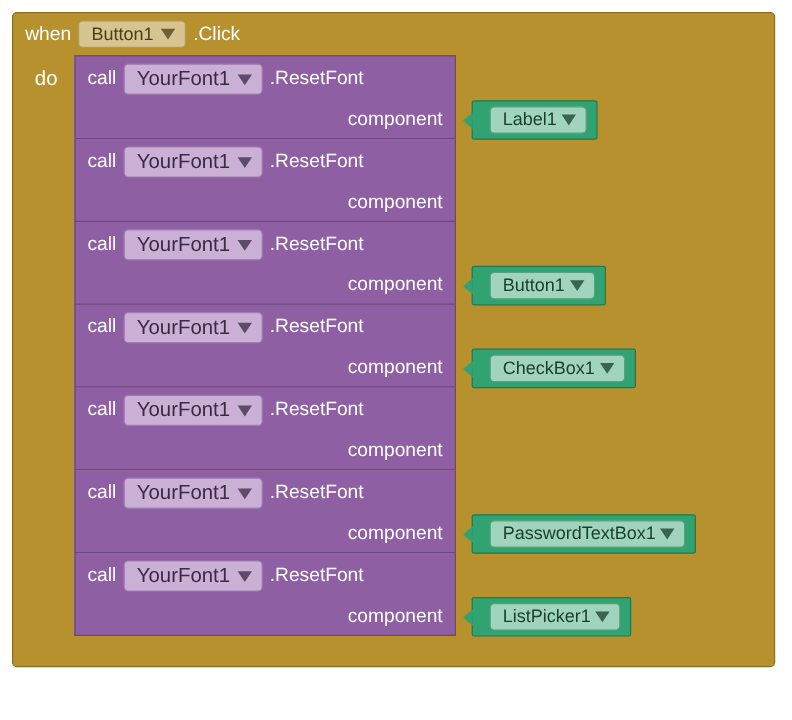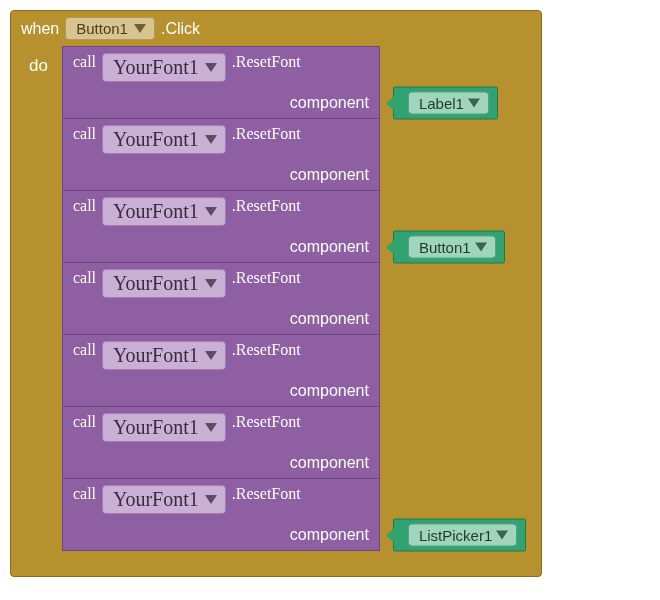--- a/index.html
+++ b/index.html
@@ -4,21 +4,21 @@
 <style>
   body {
     margin: 0;
     padding: 10px;
     font-family: -apple-system, BlinkMacSystemFont, "Segoe UI", Arial, sans-serif;
     background: #fff;
     font-size: 16px;
   }
   .block-container {
     position: relative;
-    width: 532px;
+    width: 636px;
   }
   .event-block {
     background: #b8912f;
     border: 1px solid #8a6d20;
     border-radius: 4px;
     position: relative;
   }
   .event-header {
     display: flex;
     align-items: center;
@@ -45,43 +45,43 @@
     border: 1px solid #6b4680;
     border-top: none;
     width: 316px;
     position: relative;
   }
   .call-block:first-child {
     border-top: 1px solid #6b4680;
   }
   .call-row1 {
     display: flex;
+    align-items: center;
     padding: 6px 10px;
     gap: 6px;
     color: #fff;
-    font-family: Liberation Serif, serif;
   }
   .call-row2 {
     display: flex;
     align-items: flex-start;
     justify-content: flex-end;
     padding: 6px 10px;
     color: #fff;
     gap: 8px;
     position: relative;
   }
   .dropdown {
     background: #cbb0d6;
     color: #3a2a43;
     border-radius: 4px;
     padding: 2px 8px 2px 10px;
     display: inline-flex;
     align-items: center;
     gap: 6px;
-    font-size: 20px;
+    font-size: 17px;
     border: 1px solid #a07db3;
   }
   .dropdown-event {
     background: #d8c490;
     color: #4a3d1a;
     border-radius: 4px;
     padding: 2px 8px 2px 10px;
     display: inline-flex;
     align-items: center;
     gap: 6px;
@@ -204,46 +204,58 @@
             <div class="call-row1">
               <span class="kw">call</span>
               <span class="dropdown">
                 <span>YourFont1</span>
                 <span class="tri"></span>
               </span>
               <span class="kw">.ResetFont</span>
             </div>
             <div class="call-row2">
               <span class="kw">component</span>
-            </div>
-          </div>
-          <div class="call-block">
-            <div class="call-row1">
-              <span class="kw">call</span>
-              <span class="dropdown">
-                <span>YourFont1</span>
-                <span class="tri"></span>
-              </span>
-              <span class="kw">.ResetFont</span>
-            </div>
-            <div class="call-row2">
-              <span class="kw">component</span>
-            </div>
-          </div>
-          <div class="call-block">
-            <div class="call-row1">
-              <span class="kw">call</span>
-              <span class="dropdown">
-                <span>YourFont1</span>
-                <span class="tri"></span>
-              </span>
-              <span class="kw">.ResetFont</span>
-            </div>
-            <div class="call-row2">
-              <span class="kw">component</span>
+              <span class="value-slot">
+                <span class="dropdown-green">
+                  <span>CheckBox1</span>
+                  <span class="tri"></span>
+                </span>
+              </span>
+            </div>
+          </div>
+          <div class="call-block">
+            <div class="call-row1">
+              <span class="kw">call</span>
+              <span class="dropdown">
+                <span>YourFont1</span>
+                <span class="tri"></span>
+              </span>
+              <span class="kw">.ResetFont</span>
+            </div>
+            <div class="call-row2">
+              <span class="kw">component</span>
+            </div>
+          </div>
+          <div class="call-block">
+            <div class="call-row1">
+              <span class="kw">call</span>
+              <span class="dropdown">
+                <span>YourFont1</span>
+                <span class="tri"></span>
+              </span>
+              <span class="kw">.ResetFont</span>
+            </div>
+            <div class="call-row2">
+              <span class="kw">component</span>
+              <span class="value-slot">
+                <span class="dropdown-green">
+                  <span>PasswordTextBox1</span>
+                  <span class="tri"></span>
+                </span>
+              </span>
             </div>
           </div>
           <div class="call-block">
             <div class="call-row1">
               <span class="kw">call</span>
               <span class="dropdown">
                 <span>YourFont1</span>
                 <span class="tri"></span>
               </span>
               <span class="kw">.ResetFont</span>

